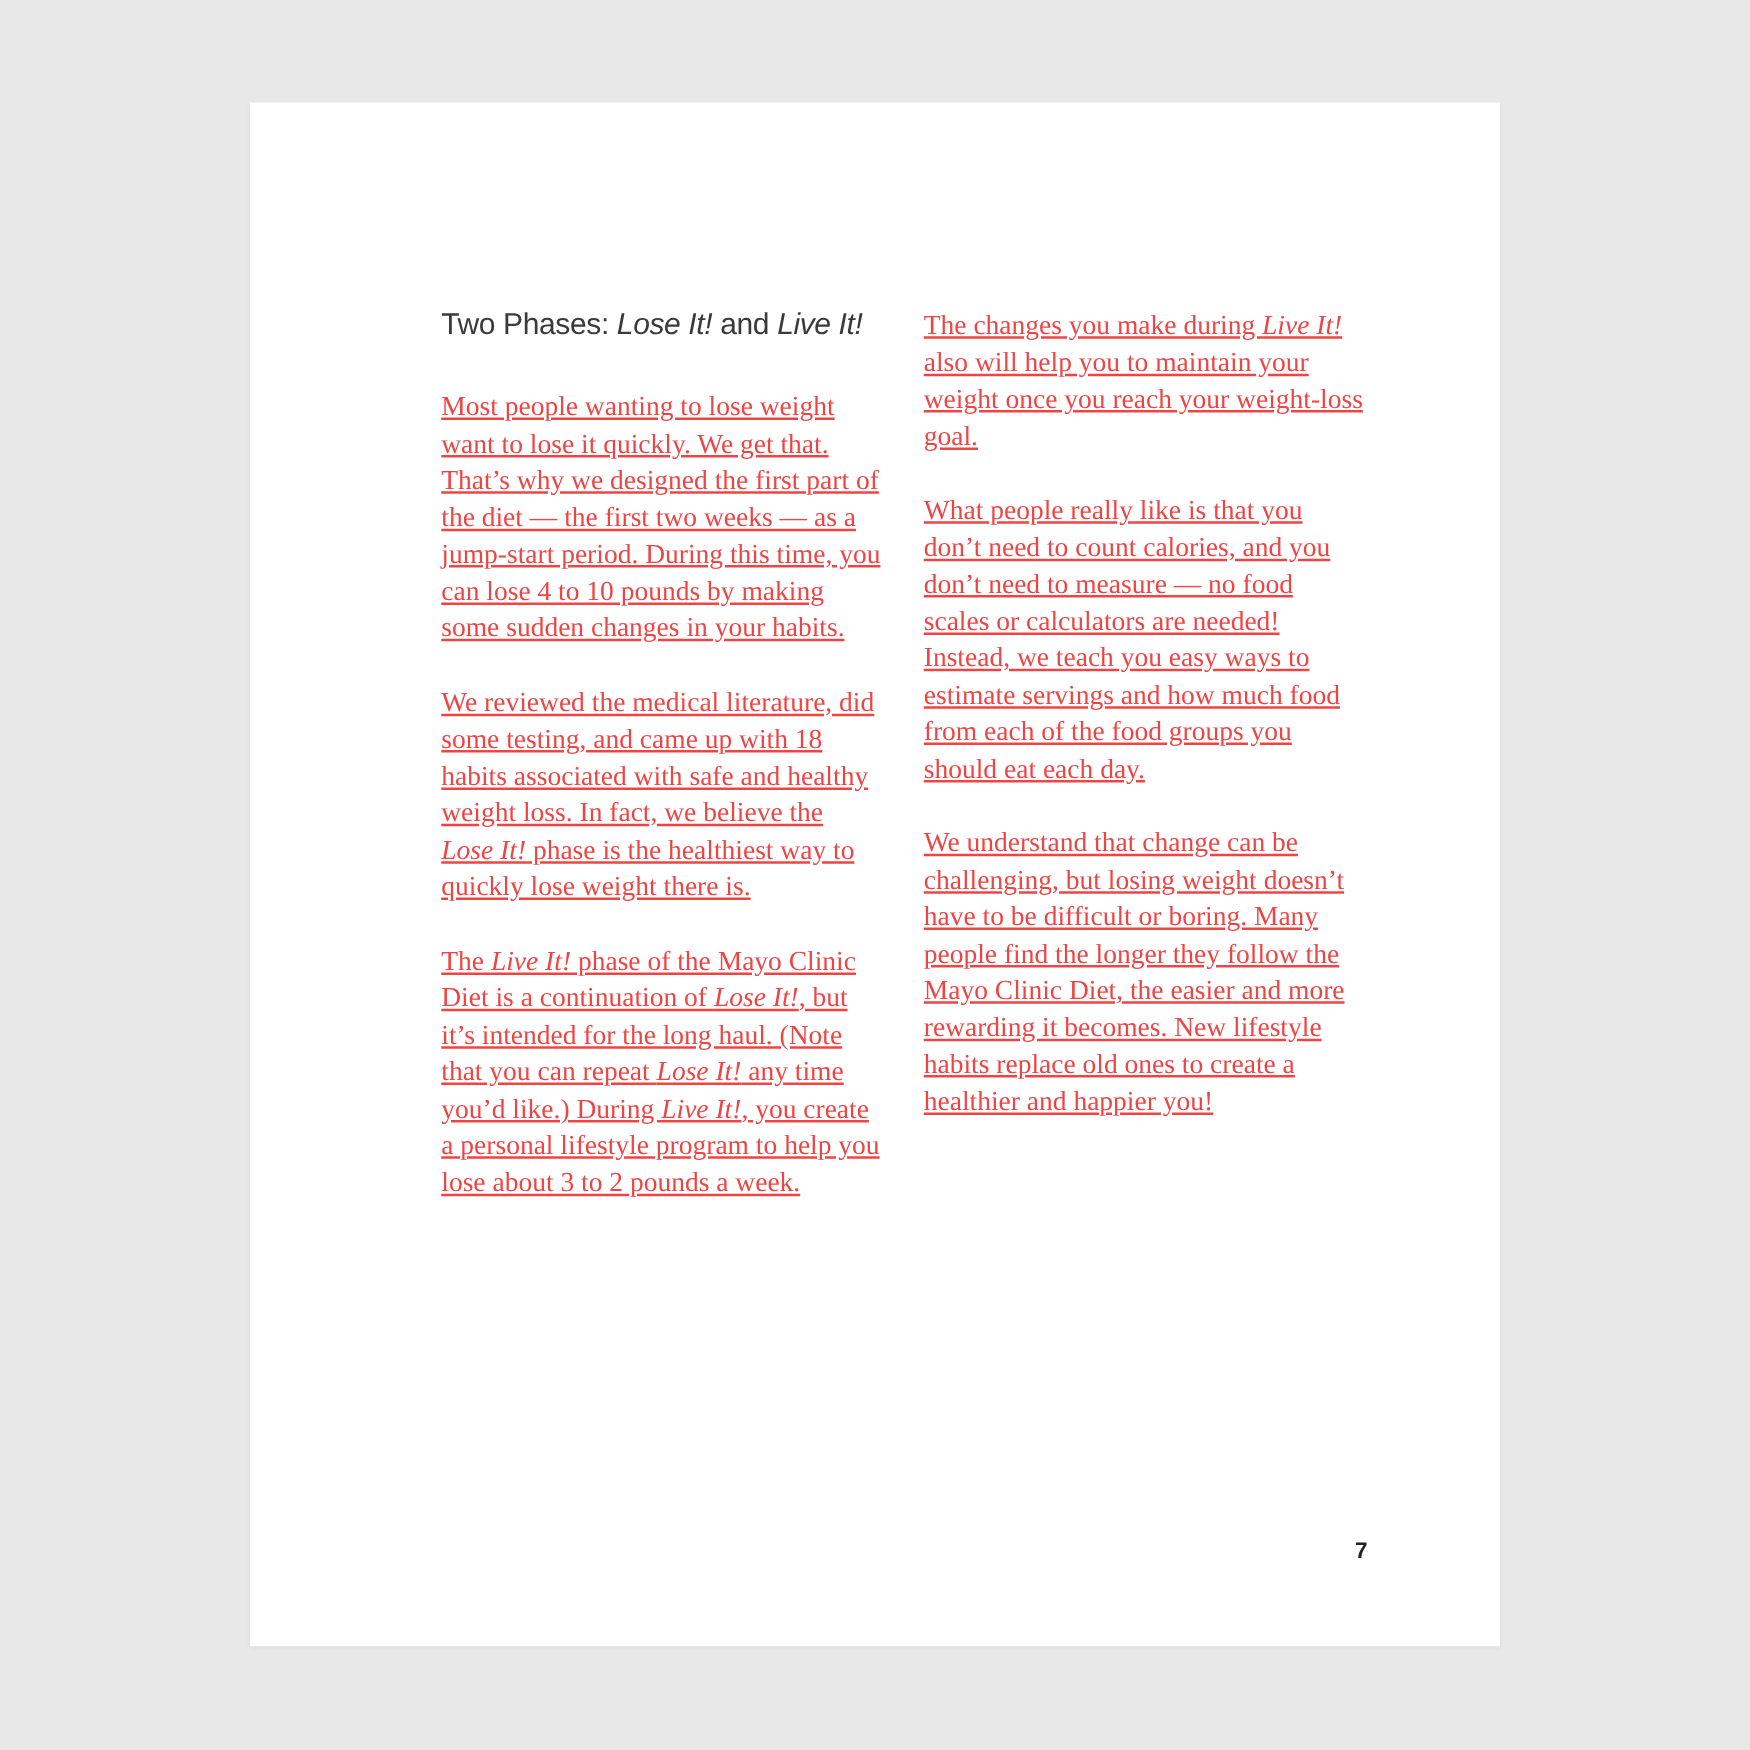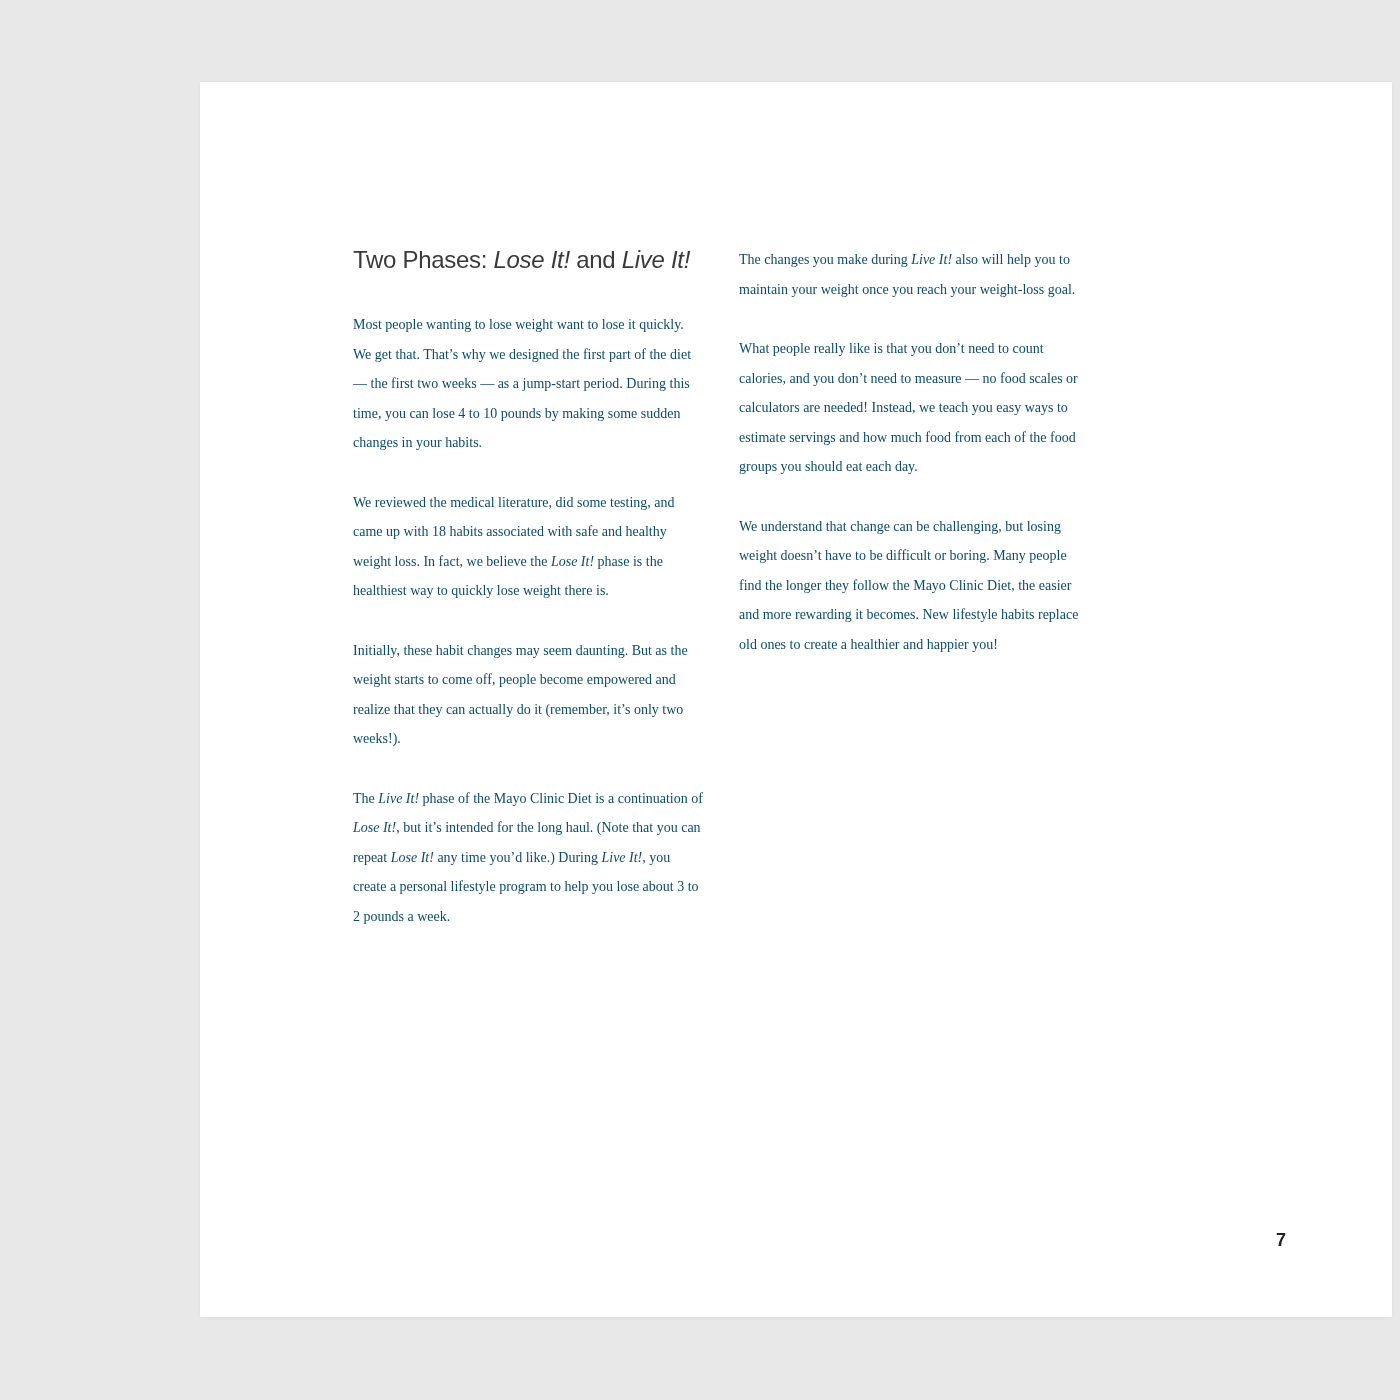--- a/index.html
+++ b/index.html
@@ -12,21 +12,21 @@
   .canvas {
     position: relative;
     width: 1400px;
     height: 1400px;
     background: #e8e8e8;
   }
   .page {
     position: absolute;
     left: 200px;
     top: 82px;
-    width: 1192px;
+    width: 1000px;
     height: 1235px;
     background: #ffffff;
     box-shadow: 0 1px 4px rgba(0,0,0,0.05);
   }
   .content {
     position: absolute;
     left: 153px;
     top: 163px;
     width: 738px;
     display: flex;
@@ -39,25 +39,26 @@
     font-size: 24px;
     line-height: 30px;
     letter-spacing: -0.3px;
     color: #3a3a3a;
     white-space: nowrap;
     margin-bottom: 35px;
   }
   .heading em { font-style: italic; }
   .paragraphs p {
     font-family: "Liberation Serif", serif;
-    font-size: 14px;
+    font-size: 22px;
     line-height: 29.5px;
-    color: #0c4a6e;
+    color: #ef4444;
     margin-bottom: 30px;
     text-rendering: optimizeLegibility;
+    text-decoration: underline;
   }
   .paragraphs p:last-child { margin-bottom: 0; }
   .paragraphs em { font-style: italic; }
   .page-number {
     position: absolute;
     right: 106px;
     bottom: 66px;
     font-family: "Liberation Sans", sans-serif;
     font-weight: 700;
     font-size: 18px;
@@ -68,21 +69,20 @@
 <body>
 
 <div class="canvas">
   <div class="page">
     <div class="content">
       <div class="col">
         <h1 class="heading"><span>Two Phases: </span><em>Lose It!</em><span> and </span><em>Live It!</em></h1>
         <div class="paragraphs">
             <p><span>Most people wanting to lose weight want to lose it quickly. We get that. That’s why we designed the first part of the diet — the first two weeks — as a jump-start period. During this time, you can lose 4 to 10 pounds by making some sudden changes in your habits.</span></p>
             <p><span>We reviewed the medical literature, did some testing, and came up with 18 habits associated with safe and healthy weight loss. In fact, we believe the </span><em>Lose It!</em><span> phase is the healthiest way to quickly lose weight there is.</span></p>
-            <p><span>Initially, these habit changes may seem daunting. But as the weight starts to come off, people become empowered and realize that they can actually do it (remember, it’s only two weeks!).</span></p>
             <p><span>The </span><em>Live It!</em><span> phase of the Mayo Clinic Diet is a continuation of </span><em>Lose It!</em><span>, but it’s intended for the long haul. (Note that you can repeat </span><em>Lose It!</em><span> any time you’d like.) During </span><em>Live It!</em><span>, you create a personal lifestyle program to help you lose about 3 to 2 pounds a week.</span></p>
           </div>
       </div>
       <div class="col">
         <div class="paragraphs">
             <p><span>The changes you make during </span><em>Live It!</em><span> also will help you to maintain your weight once you reach your weight-loss goal.</span></p>
             <p><span>What people really like is that you don’t need to count calories, and you don’t need to measure — no food scales or calculators are needed! Instead, we teach you easy ways to estimate servings and how much food from each of the food groups you should eat each day.</span></p>
             <p><span>We understand that change can be challenging, but losing weight doesn’t have to be difficult or boring. Many people find the longer they follow the Mayo Clinic Diet, the easier and more rewarding it becomes. New lifestyle habits replace old ones to create a healthier and happier you!</span></p>
           </div>
       </div>

